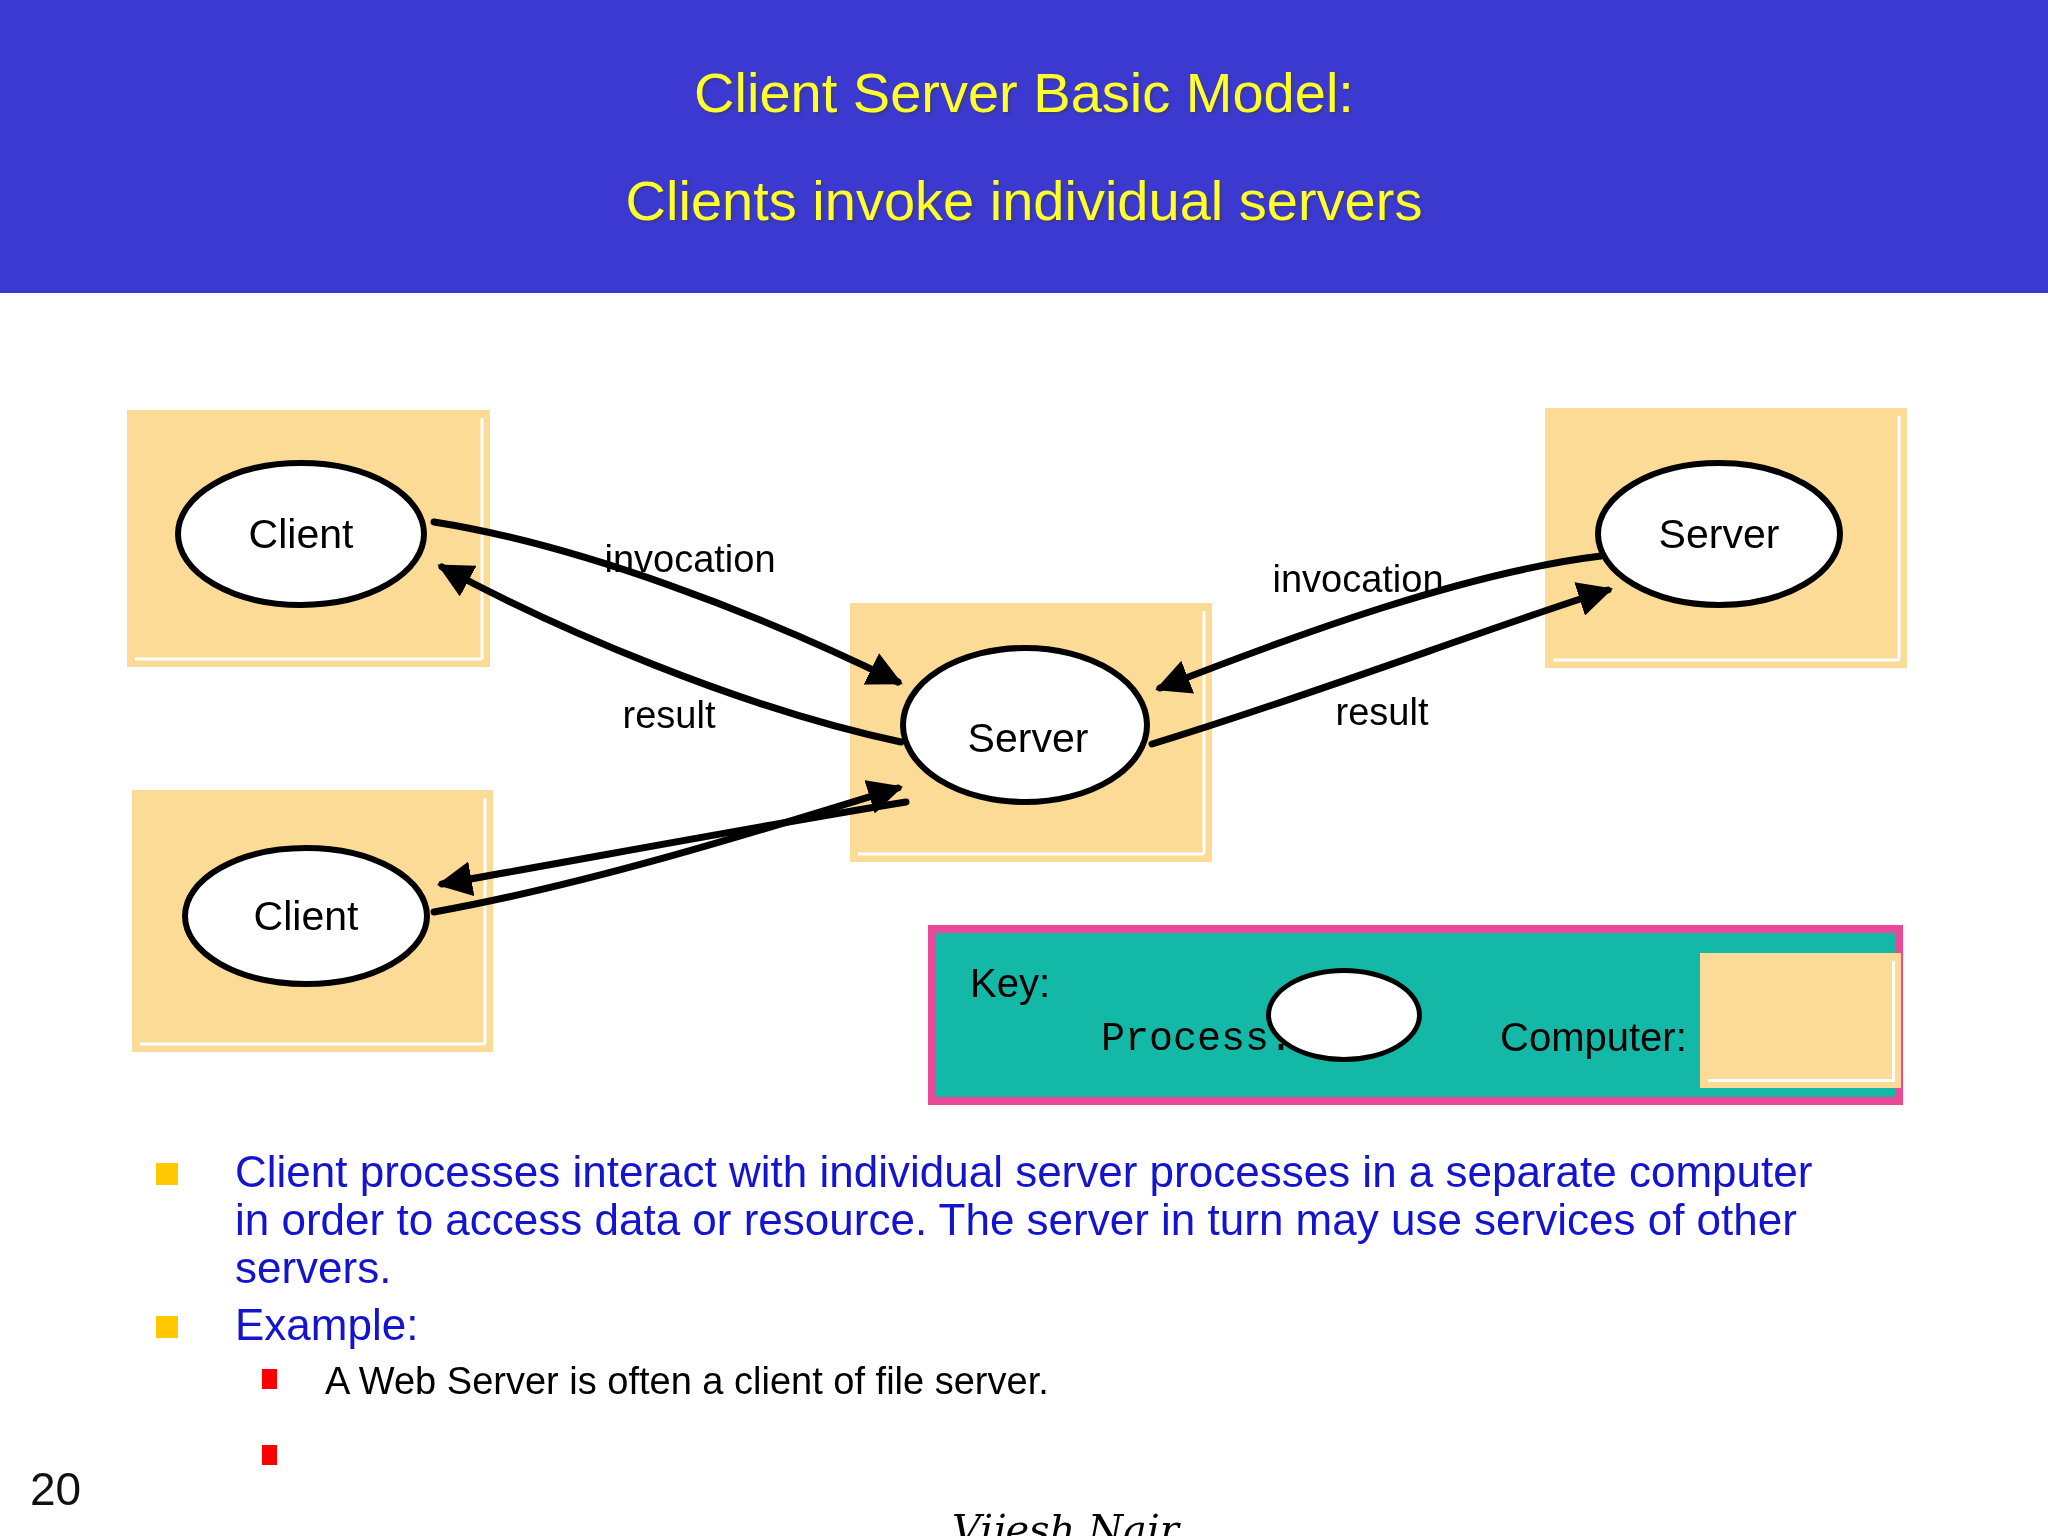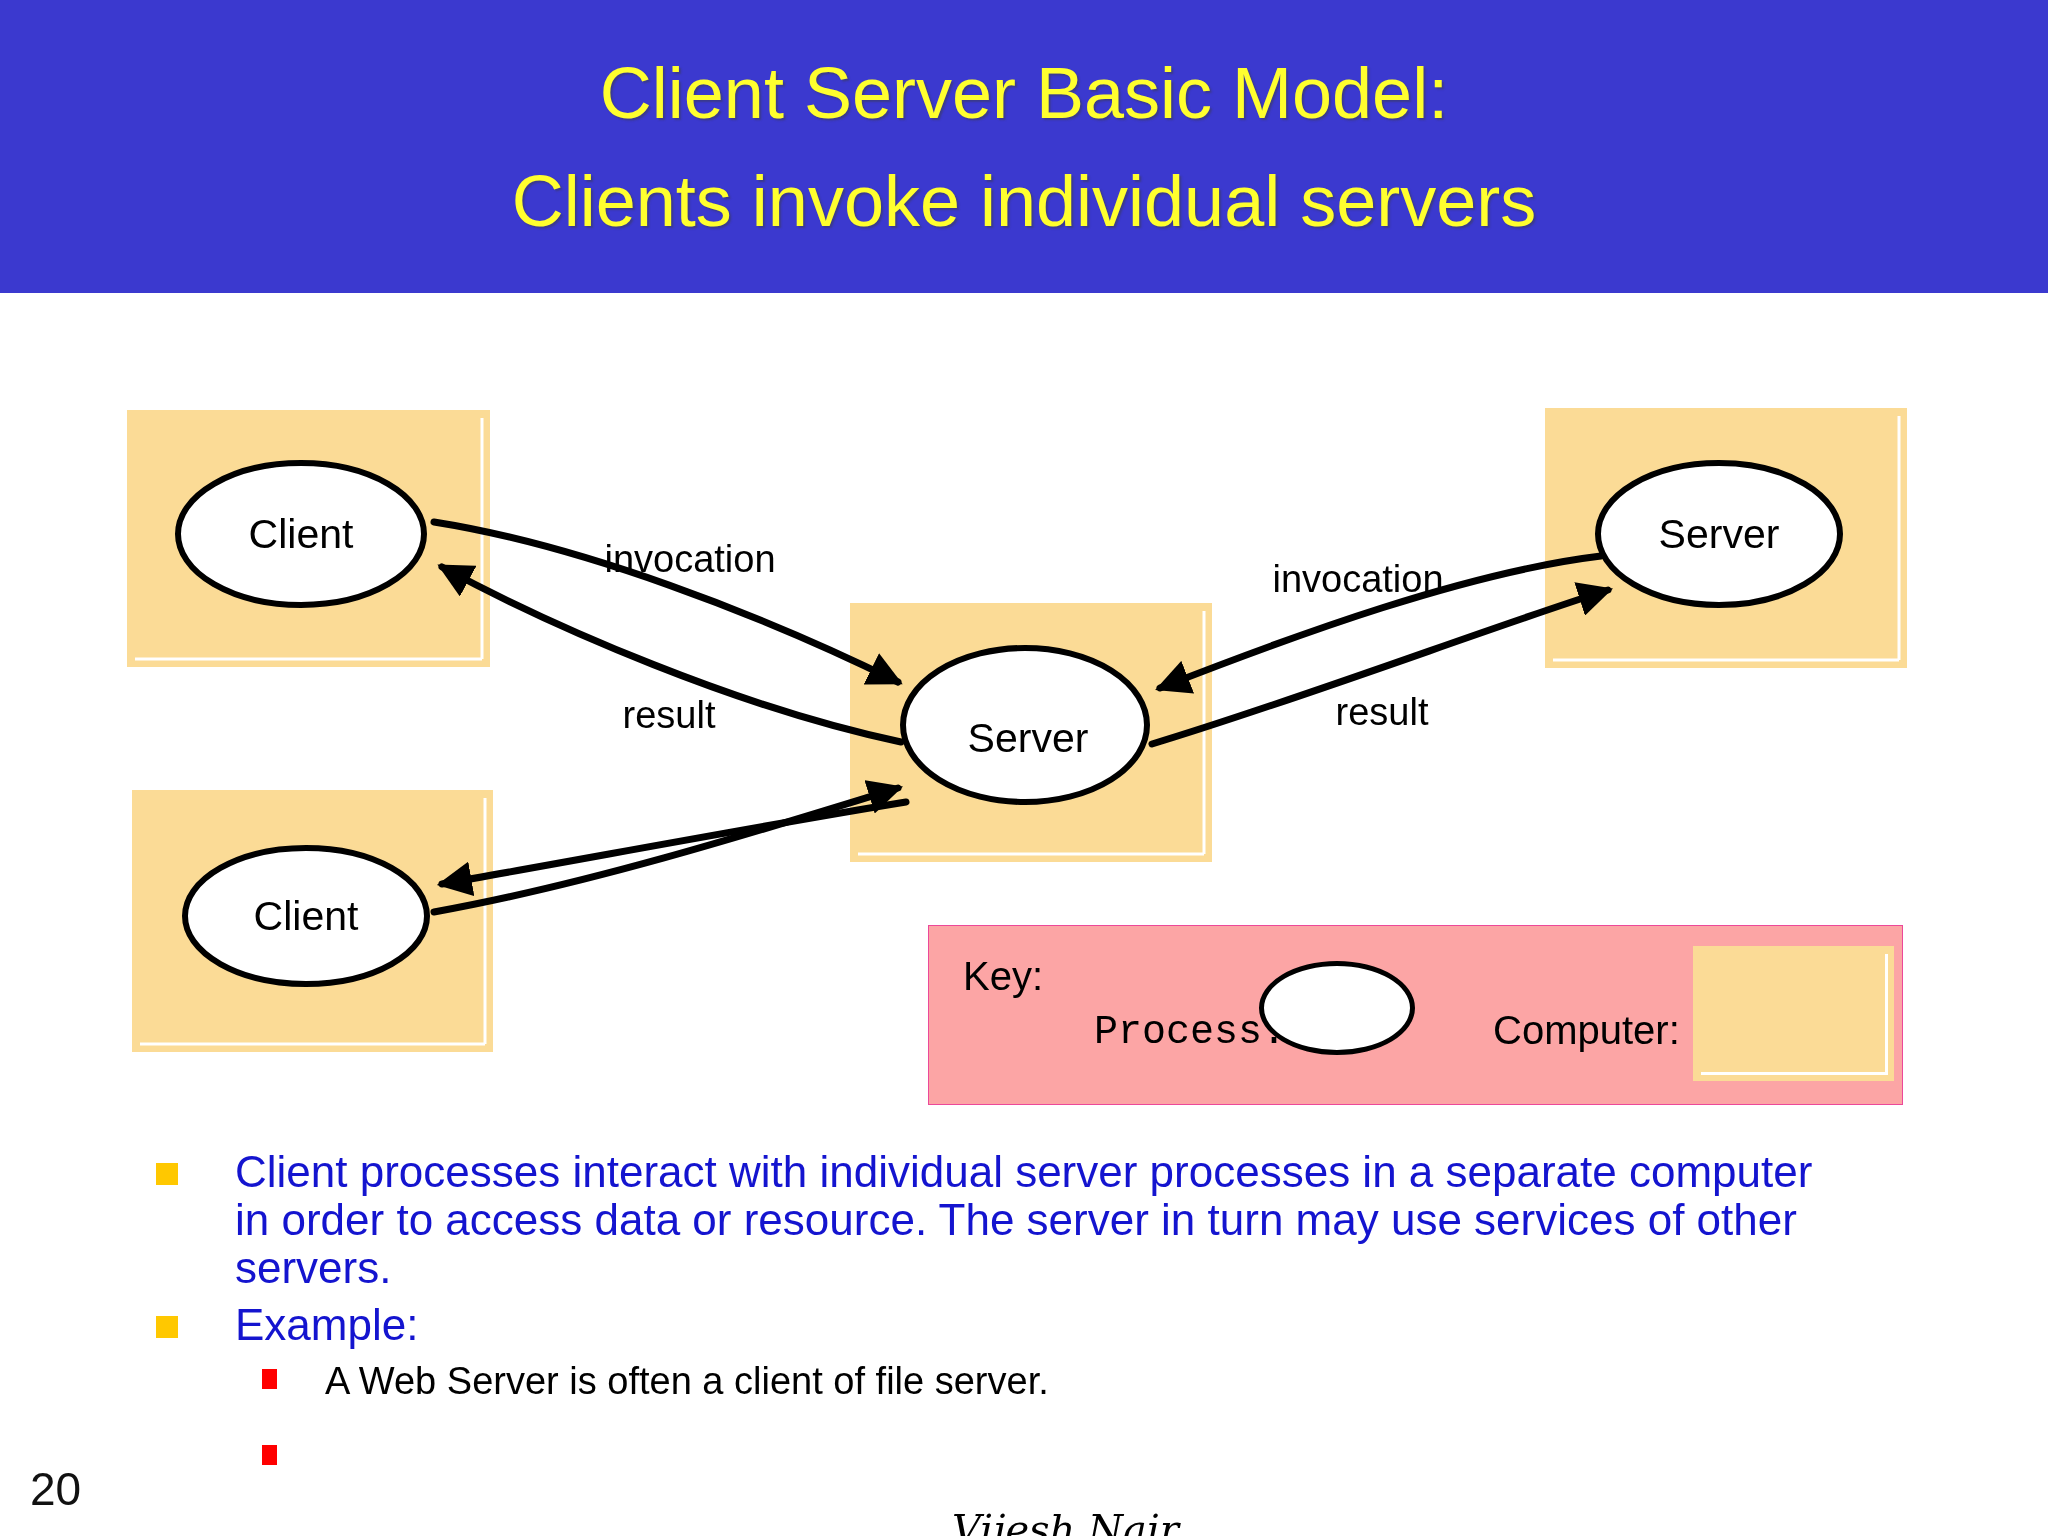--- a/index.html
+++ b/index.html
@@ -8,31 +8,31 @@
     background:#ffffff; overflow:hidden;
     font-family:"Liberation Sans", sans-serif;
   }
   
   .banner{
     position:absolute; left:0; top:0; width:2048px; height:293px;
     background:#3B39CF;
     display:flex; flex-direction:column; align-items:center; justify-content:center;
   }
   .banner .t{
-    color:#FFFF2E; font-size:72px; line-height:108px; white-space:nowrap;
+    color:#FFFF2E; font-size:56px; line-height:108px; white-space:nowrap;
     text-shadow:2px 2px 2px rgba(60,60,60,.45);
   }
   
   svg.diagram{position:absolute; left:0; top:0; width:2048px; height:1536px;}
   .node-label{font-family:"Liberation Sans",sans-serif; font-size:41px; fill:#000;}
   .edge-label{font-family:"Liberation Sans",sans-serif; font-size:38px; fill:#000;}
   
   .keybox{
     position:absolute; left:928px; top:925px; width:975px; height:180px;
-    background:#fca5a5; border:1px solid #ec4899; box-sizing:border-box;
+    background:#14b8a6; border:8px solid #ec4899; box-sizing:border-box;
   }
   .keybox .lbl{position:absolute; font-size:40px; color:#000; white-space:nowrap;}
   .key-title{left:34px; top:28px;}
   .key-process{left:165px; top:84px;font-family:Liberation Mono, monospace;}
   .key-computer{left:564px; top:82px;}
   .key-ellipse{
     position:absolute; left:330px; top:35px; width:146px; height:84px;
     border:5px solid #000; border-radius:50%; background:#fff;
   }
   .key-swatch{

